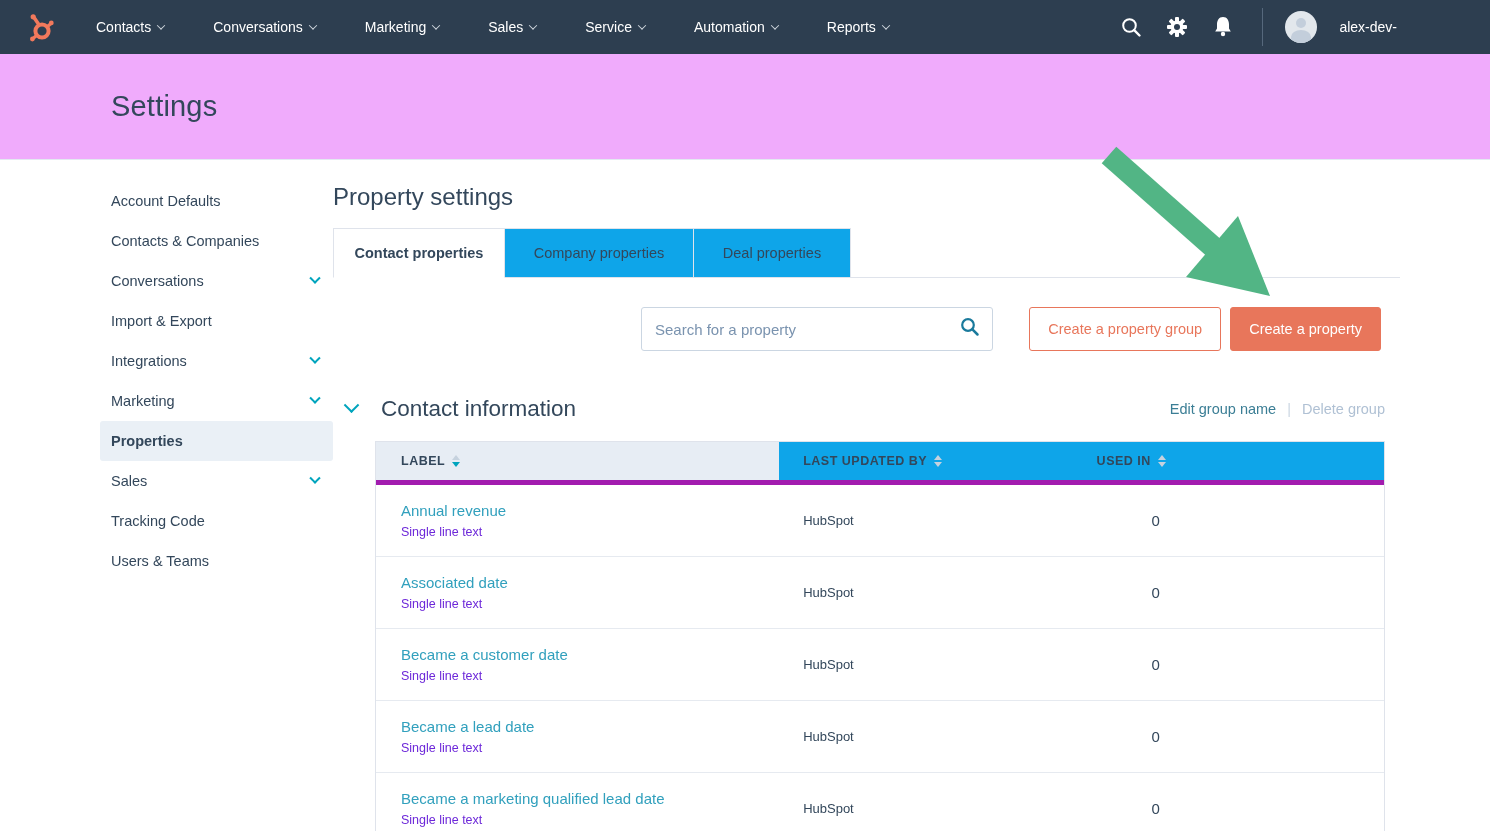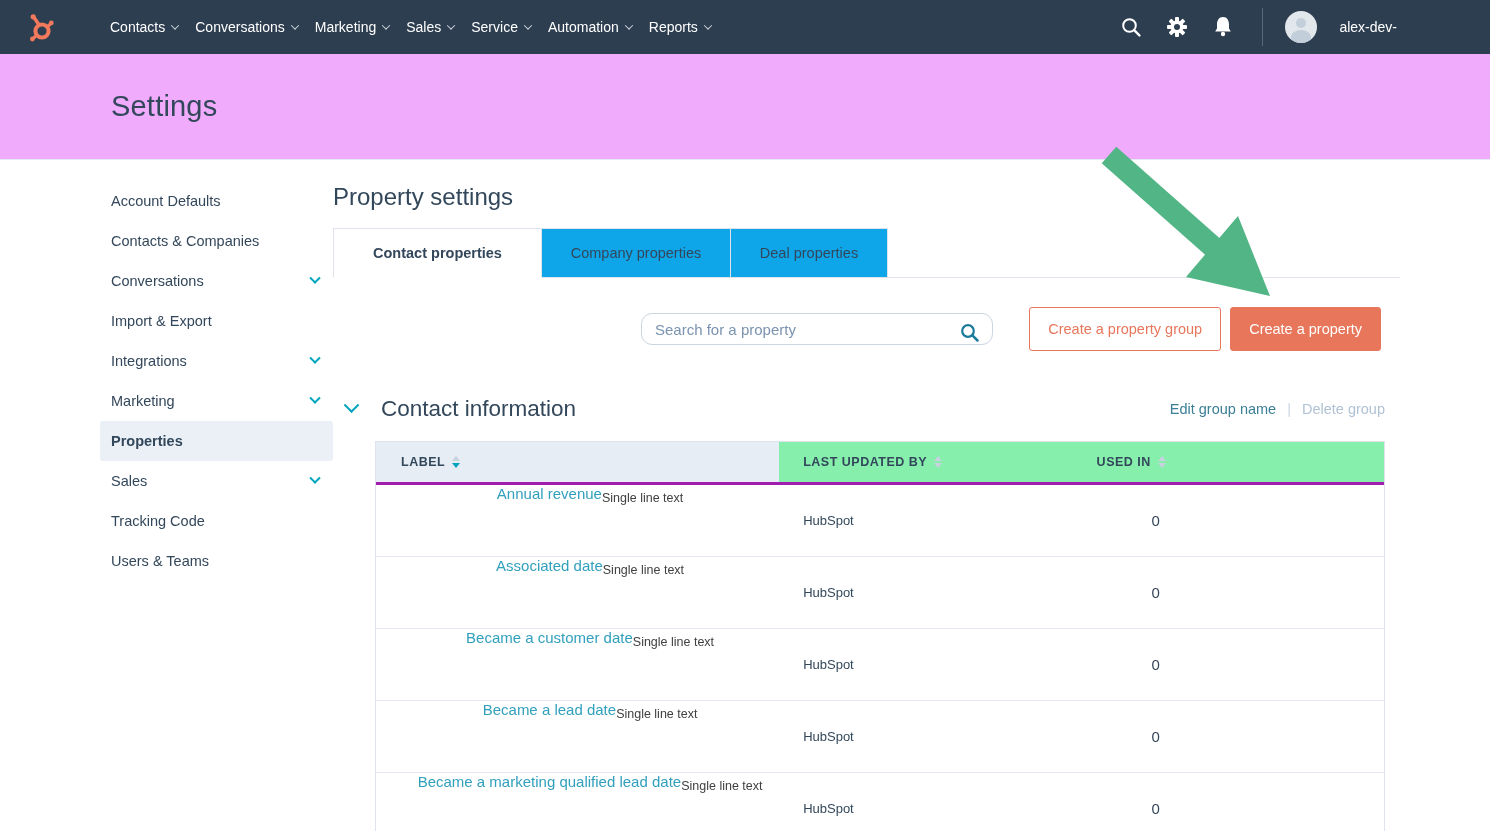--- a/index.html
+++ b/index.html
@@ -4,21 +4,21 @@
 <style>
   * { box-sizing: border-box; margin: 0; padding: 0; }
   html,body { width:1490px; height:831px; }
   body {
     font-family: "Liberation Sans", sans-serif;
     color:#33475b; background:#ffffff; overflow:hidden; position:relative;
   }
   
   .navbar { height:54px; background:#2d3e50; display:flex; align-items:center; }
   .logo { margin-left:27px; display:flex; align-items:center; cursor:pointer; }
-  .nav-items { display:flex; margin-left:56px; gap:17px;align-items:flex-end; }
+  .nav-items { display:flex; margin-left:42px; gap:49px;align-items:flex-end; }
   .nav-item { display:flex; align-items:center; gap:7px; color:#ffffff; font-size:14px; cursor:pointer; }
   .chev-w { width:6px; height:6px; border-right:1.5px solid #cfd6dd; border-bottom:1.5px solid #cfd6dd; transform:rotate(45deg) translate(-1px,-1px); }
   .nav-right { margin-left:auto; display:flex; align-items:center; padding-right:93px; }
   .nav-icon { width:46px; display:flex; justify-content:center; cursor:pointer; }
   .nav-divider { width:1px; height:38px; background:#56687c; margin:0 8px 0 16px; }
   .avatar { width:32px; height:32px; border-radius:50%; background:#e2e7ec; margin-left:14px; position:relative; overflow:hidden; cursor:pointer; }
   .avatar .head { position:absolute; top:7px; left:11px; width:10px; height:10px; border-radius:50%; background:#c3cedb; }
   .avatar .bodyy { position:absolute; top:19px; left:6px; width:20px; height:14px; border-radius:50% 50% 0 0; background:#c3cedb; }
   .user-name { color:#ffffff; font-size:14px; margin-left:22px; cursor:pointer; }
   
@@ -29,60 +29,60 @@
   .sidebar { width:233px; margin-left:100px; padding-top:21px; flex:none; }
   .side-item { height:40px; display:flex; align-items:center; justify-content:space-between; padding:0 14px 0 11px; font-size:14.5px; color:#33475b; cursor:pointer; border-radius:3px; }
   .side-item.active { background:#eaf0f6; font-weight:700; }
   .chev-t { width:8px; height:8px; border-right:2px solid #00a4bd; border-bottom:2px solid #00a4bd; transform:rotate(45deg) translate(-2px,-2px); }
   .main { width:1067px; flex:none; }
   .main-heading { margin-top:23px; font-size:24px; font-weight:400; color:#33475b; }
   
   .tabs-row { margin-top:17px; display:flex; border-bottom:1px solid #dfe3eb; width:1067px; }
   .tab { height:49px; display:flex; align-items:center; justify-content:center; background:#0ea5e9; border:1px solid #dfe3eb; border-bottom:none; font-size:14.5px; cursor:pointer; }
   .tab + .tab { margin-left:-1px; }
-  .tab.t0 { width:209px; }
+  .tab.t0 { width:172px; }
   .tab.t1 { width:190px; }
   .tab.t2 { width:158px; }
   .tab.active { background:#ffffff; font-weight:700; height:50px; margin-bottom:-1px; border-bottom:1px solid #ffffff; }
   
   .toolbar { margin-top:29px; display:flex; align-items:center; width:1048px; }
   .search-wrap { position:relative; width:352px; margin-left:308px; }
-  .search-input { width:352px; height:32px; border:1px solid #cbd6e2; border-radius:11px; padding:0 44px 0 13px; font-size:15px; color:#33475b; font-family:"Liberation Sans",sans-serif; outline:none; }
+  .search-input { width:352px; height:44px; border:1px solid #cbd6e2; border-radius:3px; padding:0 44px 0 13px; font-size:15px; color:#33475b; font-family:"Liberation Sans",sans-serif; outline:none; }
   .search-input::placeholder { color:#7a93af; }
   .search-ico { position:absolute; right:13px; top:10px; }
   .toolbar .btns { margin-left:auto; display:flex; gap:9px; }
   .btn { height:44px; padding:12px 18px; border-radius:3px; font-size:14.5px; font-family:"Liberation Sans",sans-serif; cursor:pointer; }
   .btn-outline { background:#ffffff; border:1px solid #e8765b; color:#e8765b; }
   .btn-solid { background:#e8765b; border:1px solid #e8765b; color:#ffffff; }
   
   .group-header { margin-top:45px; display:flex; align-items:center; width:1052px; }
   .collapse-chev { width:11px; height:11px; border-right:2.5px solid #00a4bd; border-bottom:2.5px solid #00a4bd; transform:rotate(45deg) translate(-3px,-3px); margin-left:13px; cursor:pointer; flex:none; }
   .group-title { margin-left:24px; font-size:22.5px; font-weight:400; color:#33475b; }
   .group-links { margin-left:auto; display:flex; align-items:center; font-size:14.5px; }
   .link-edit { color:#3b7e95; cursor:pointer; }
   .link-sep { color:#cbd6e2; margin:0 11px; }
   .link-delete { color:#b0c1d4; cursor:default; }
   
   .ptable { margin:19px 0 0 42px; width:1010px; border:1px solid #dfe3eb; border-bottom:none; }
-  .thead { display:flex; height:43px; background:#86efac; border-bottom:3px solid #a21caf; font-size:12.5px; font-weight:700; letter-spacing:0.5px; color:#33475b; }
+  .thead { display:flex; height:43px; background:#0ea5e9; border-bottom:5px solid #a21caf; font-size:12.5px; font-weight:700; letter-spacing:0.5px; color:#33475b; }
   .th { display:flex; align-items:center; height:100%; text-transform:uppercase; }
   .th.c1 { width:404px; padding-left:25px; background:#e7edf4; cursor:pointer; }
   .th.c2 { width:294px; padding-left:24px; cursor:pointer; }
   .th.c3 { width:312px; padding-left:24px; cursor:pointer; }
   .sort { display:inline-flex; flex-direction:column; gap:2px; margin-left:7px; }
   .tri-up { width:0; height:0; border-left:4px solid transparent; border-right:4px solid transparent; border-bottom:5px solid #c6d2de; }
   .tri-dn { width:0; height:0; border-left:4px solid transparent; border-right:4px solid transparent; border-top:5px solid #c6d2de; }
   .tri-dn.on { border-top-color:#00a4bd; }
   .trow { display:flex; align-items:center; height:72px; border-bottom:1px solid #e6eaf0; background:#fff; }
   .td { height:100%; display:flex; align-items:center; }
-  .td.c1 { width:404px; padding-left:25px; flex-direction:row; align-items:flex-start; justify-content:center; }
+  .td.c1 { width:404px; padding-left:25px; flex-direction:column; align-items:flex-start; justify-content:center; }
   .td.c2 { width:294px; padding-left:24px; font-size:13px; }
   .td.c3 { width:312px; padding-left:79px; font-size:15px; }
   .prop-link { color:#31a0bd; font-size:15px; cursor:pointer; }
-  .prop-type { color:#404040; font-size:12.5px; margin-top:6px; }
+  .prop-type { color:#6d28d9; font-size:12.5px; margin-top:6px; }
   
   .arrow-overlay { position:absolute; left:0; top:0; width:1490px; height:831px; pointer-events:none; z-index:50; }
 </style>
 </head>
 <body>
 
 <div class="navbar">
   <div class="logo">
     <svg width="27" height="29" viewBox="0 0 27 29">
       <circle cx="15" cy="18" r="6.6" fill="none" stroke="#f2795c" stroke-width="4"></circle>

